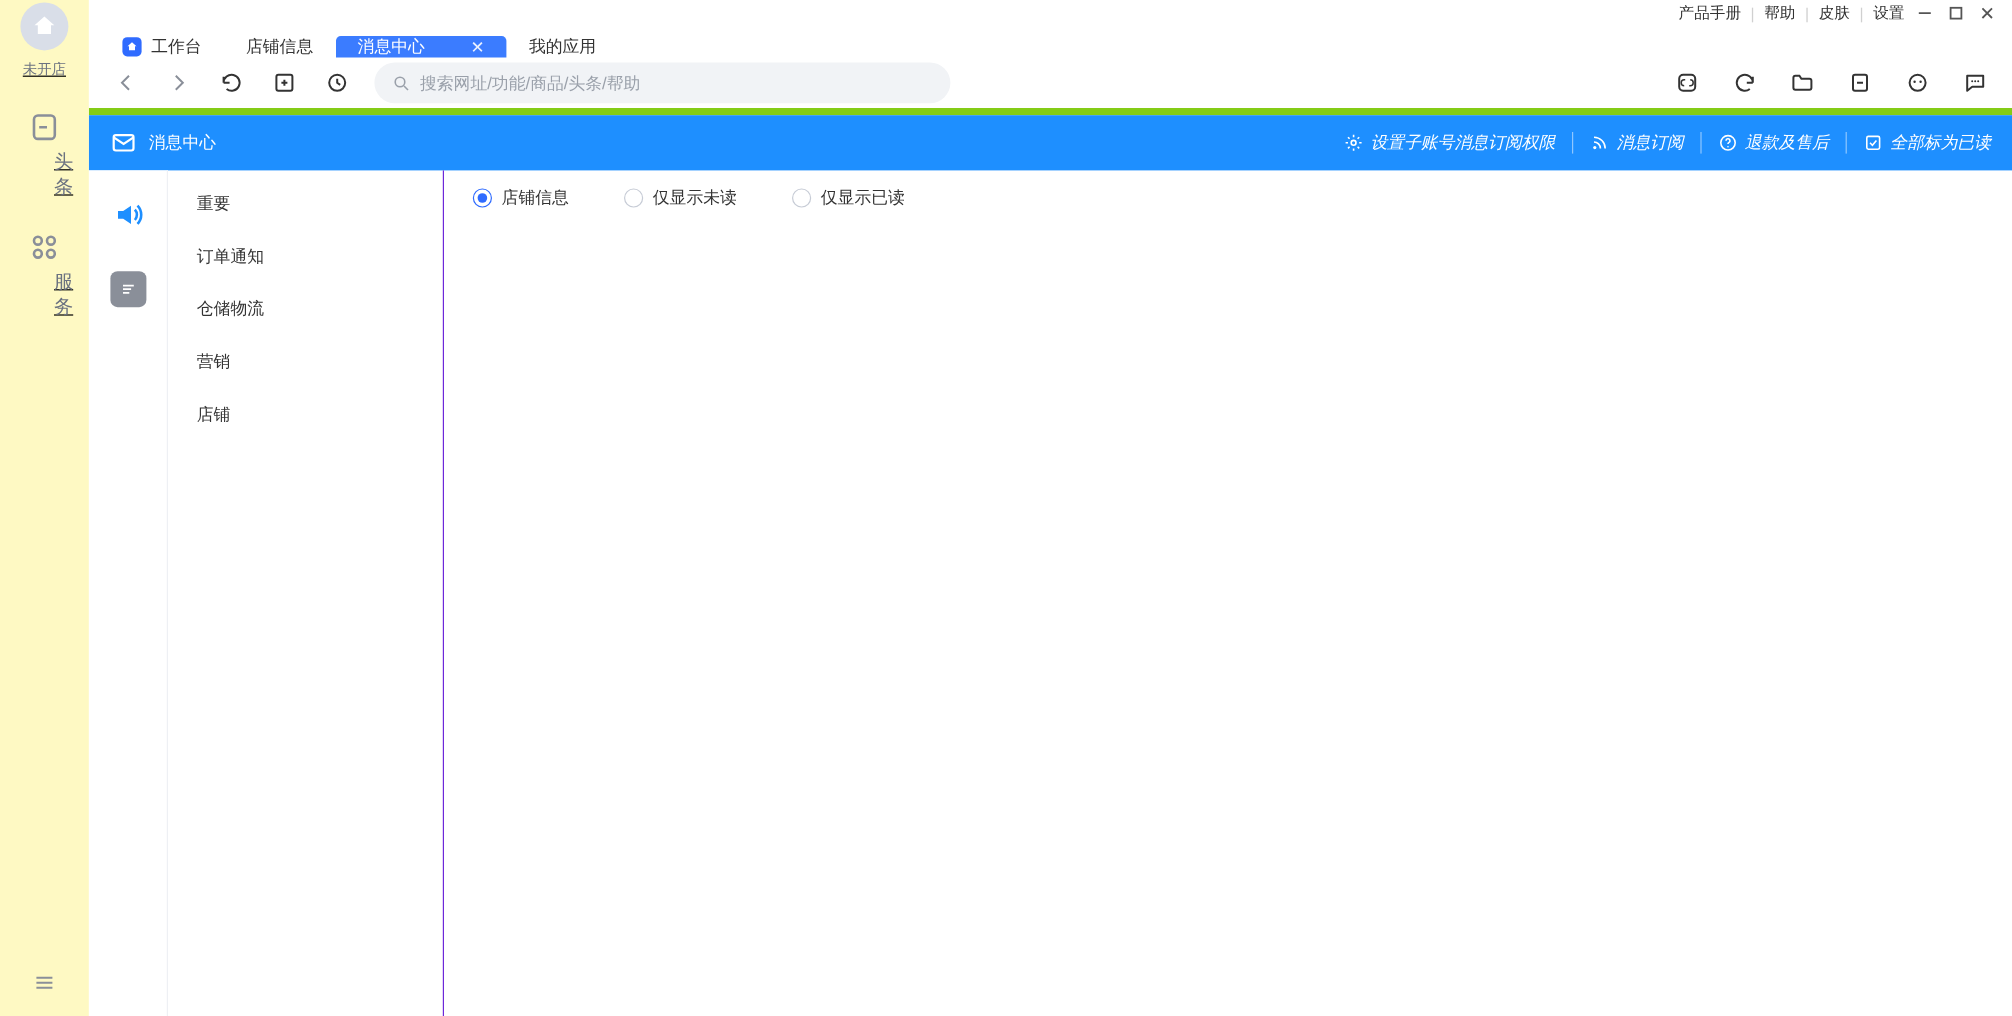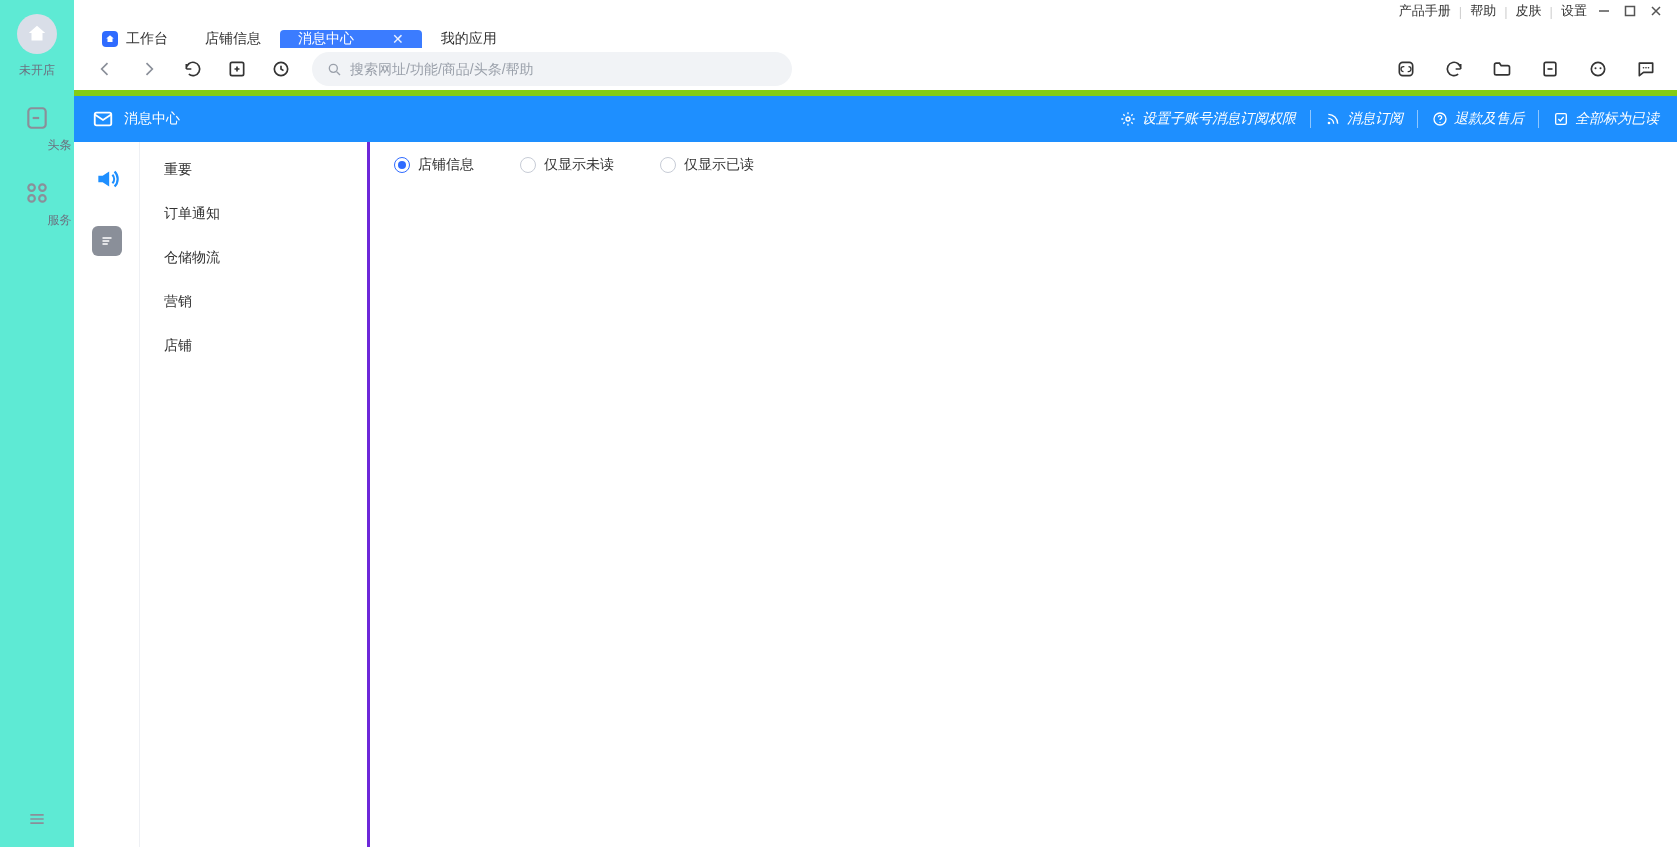--- a/index.html
+++ b/index.html
@@ -1,27 +1,27 @@
 <!DOCTYPE html>
 <html><head>
 <meta charset="utf-8">
 <style>
 * { margin: 0; padding: 0; box-sizing: border-box; font-family: "Microsoft YaHei", "PingFang SC", sans-serif; }
 html, body { width: 1677px; height: 847px; overflow: hidden; background: #fff; }
 
 .app { display: flex; width: 100%; height: 100%; }
 
 
-.left-rail { width: 74px; background: #5eead4; display: flex; flex-direction: column; align-items: center; padding-top: 14px; position: relative; }
+.left-rail { width: 74px; background: #fef9c3; display: flex; flex-direction: column; align-items: center; padding-top: 2px; position: relative; text-decoration: underline; }
 .avatar { width: 40px; height: 40px; border-radius: 50%; background: #d9dee8; display: flex; align-items: center; justify-content: center; }
 .avatar svg { width: 22px; height: 22px; }
 .shop-status { font-size: 12px; color: #6b7280; margin-top: 8px; }
 .rail-item { margin-top: 26px; display: flex; flex-direction: column; align-items: center; color: #6b7280; cursor: pointer; }
 .rail-item svg { width: 26px; height: 26px; }
-.rail-label { font-size: 12px; margin-top: 6px; color: #6b7280; margin-left: 45px; }
+.rail-label { font-size: 16px; margin-top: 6px; color: #6b7280; margin-left: 45px; }
 .rail-bottom { position: absolute; bottom: 18px; left: 0; right: 0; display: flex; justify-content: center; color: #8a8f99; cursor: pointer; }
 .rail-bottom svg { width: 20px; height: 20px; }
 
 
 .main { flex: 1; display: flex; flex-direction: column; }
 
 
 .top-menu { height: 18px; padding: 4px 12px 0 0; display: flex; justify-content: flex-end; align-items: center; gap: 8px; font-size: 13px; color: #333; }
 .top-menu .link { cursor: pointer; }
 .top-menu .sep { color: #d0d0d0; }
@@ -57,21 +57,21 @@
 
 
 .body { flex: 1; display: flex; min-height: 0; }
 .icon-col { width: 66px; background: #fff; border-right: 1px solid #eef0f4; display: flex; flex-direction: column; align-items: center; padding-top: 20px; gap: 30px; }
 .icon-col .ic { width: 34px; height: 34px; display: flex; align-items: center; justify-content: center; border-radius: 6px; cursor: pointer; color: #8a8f99; }
 .icon-col .ic.active { color: #1e8fff; }
 .icon-col .ic svg { width: 26px; height: 26px; }
 .icon-col .ic.doc { background: #8a8f99; color: #fff; border-radius: 6px; width: 30px; height: 30px; }
 .icon-col .ic.doc svg { width: 18px; height: 18px; }
 
-.cat-col { width: 230px; border-right: 3px solid #6d28d9; padding-top: 6px; }
+.cat-col { width: 230px; border-right: 1px solid #6d28d9; padding-top: 6px; }
 .cat-item { height: 44px; display: flex; align-items: center; padding-left: 24px; font-size: 14px; color: #333; cursor: pointer; }
 .cat-item.active { background: #f5f8ff; color: #2f6bff; }
 
 .content { flex: 1; padding: 14px 24px; }
 .filters { display: flex; align-items: center; gap: 46px; font-size: 14px; color: #333; }
 .radio { display: flex; align-items: center; gap: 8px; cursor: pointer; }
 .radio .dot { width: 16px; height: 16px; border-radius: 50%; border: 1px solid #c7ccd6; display: inline-block; position: relative; }
 .radio.checked .dot { border-color: #2f6bff; }
 .radio.checked .dot::after { content: ""; position: absolute; inset: 3px; background: #2f6bff; border-radius: 50%; }
 </style>

